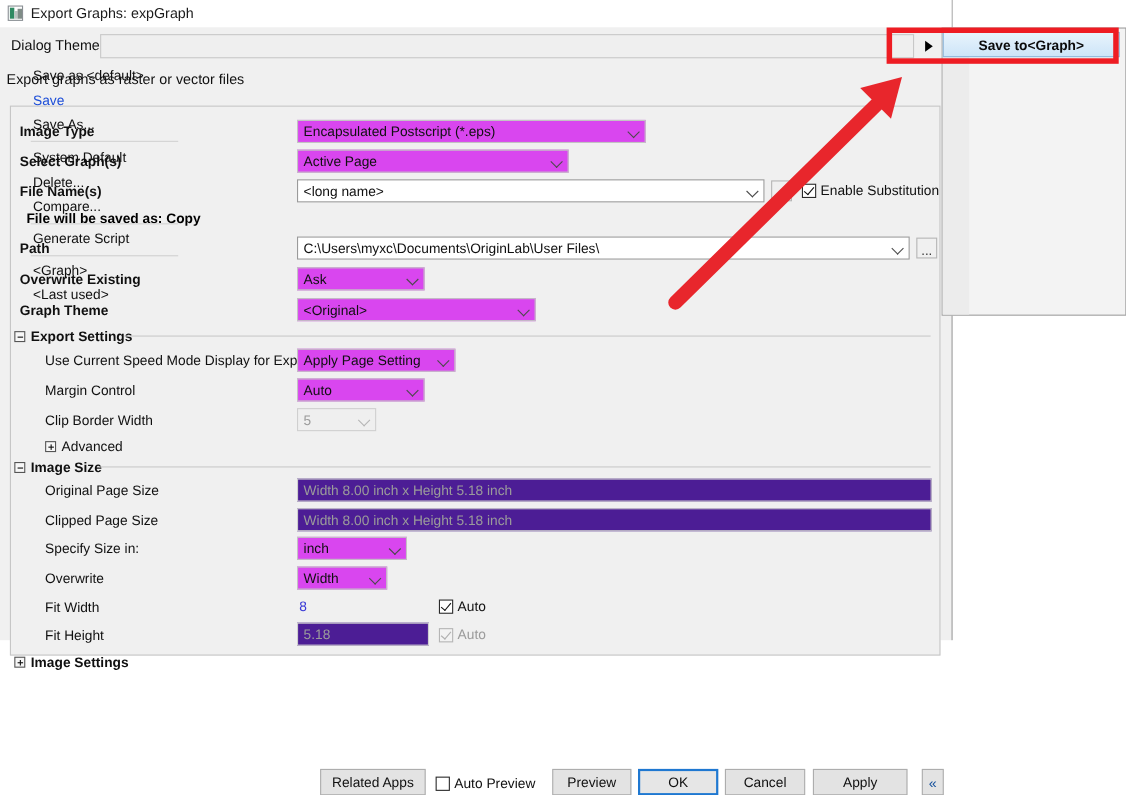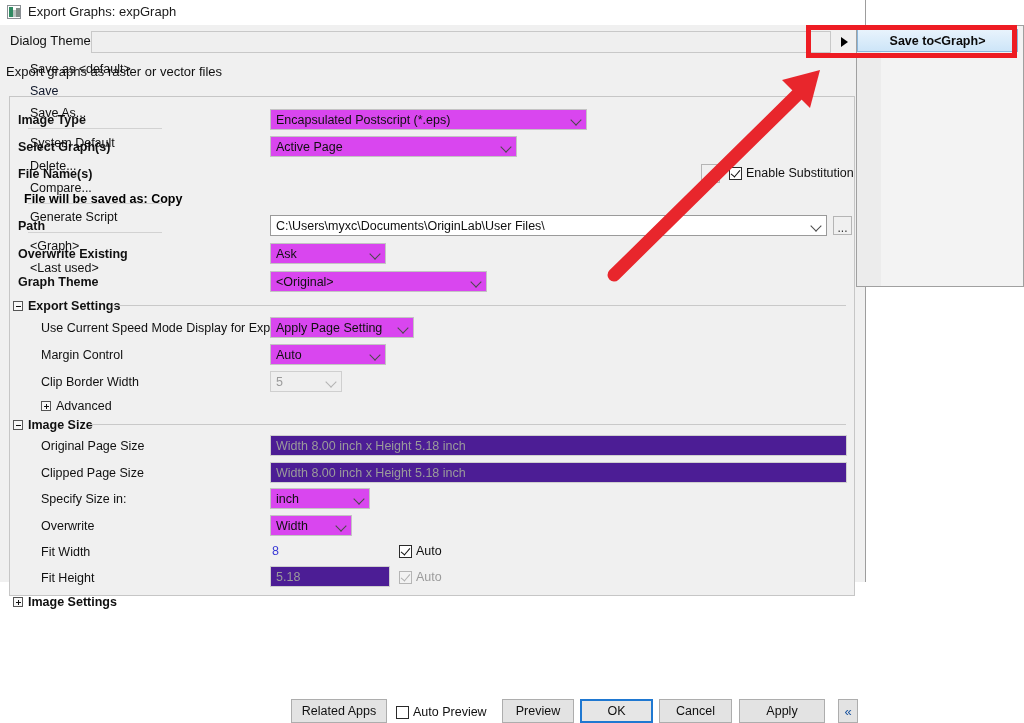--- a/index.html
+++ b/index.html
@@ -177,21 +177,21 @@
   .menu-hl {
     position: absolute; left: 857px; top: 29px; width: 161px; height: 23px;
     background: linear-gradient(#e8f3fc, #cde5f8);
     border: 1px solid #8ab6db; box-sizing: border-box;
     display: flex; align-items: center; justify-content: center;
     font-size: 12.5px; font-weight: bold; color: #0b0b0b;
   }
   .mi {
     position: absolute; left: 30px; font-size: 12.5px; color: #101010; white-space: nowrap;
   }
-  .mi.dis { color: #0f172a; }
+  .mi.dis { color: #1d4ed8; }
   .msep {
     position: absolute; left: 28px; width: 134px; height: 1px; background: #d2d2d2;
   }
 
   
   .redbox {
     position: absolute; left: 806px; top: 25px; width: 211px; height: 33px;
     border: 5px solid #ee1c23; box-sizing: border-box;
     pointer-events: none;
   }
@@ -238,20 +238,24 @@
       <i class="cv"></i>
     </div>
 
     <div class="lbl b" style="left:18px; top:140px;">Select Graph(s)</div>
     <div class="combo" style="left:270px; top:136px; width:247px;">
       <span>Active Page</span>
       <i class="cv"></i>
     </div>
 
     <div class="lbl b" style="left:18px; top:167px;">File Name(s)</div>
+    <div class="combo white" style="left:270px; top:163px; width:425px;">
+      <span style="color:#101010;">&lt;long name&gt;</span>
+      <i class="cv"></i>
+    </div>
     <div class="dots-btn" style="left:701px; top:164px;">...</div>
     <div class="chk" style="left:729px; top:166px;">
       <span class="box ck"></span>
       <span>Enable Substitution</span>
     </div>
 
     <div class="lbl blue" style="left:24px; top:192px;">File will be saved as: Copy</div>
 
     <div class="lbl b" style="left:18px; top:219px;">Path</div>
     <div class="combo white" style="left:270px; top:215px; width:557px;">

